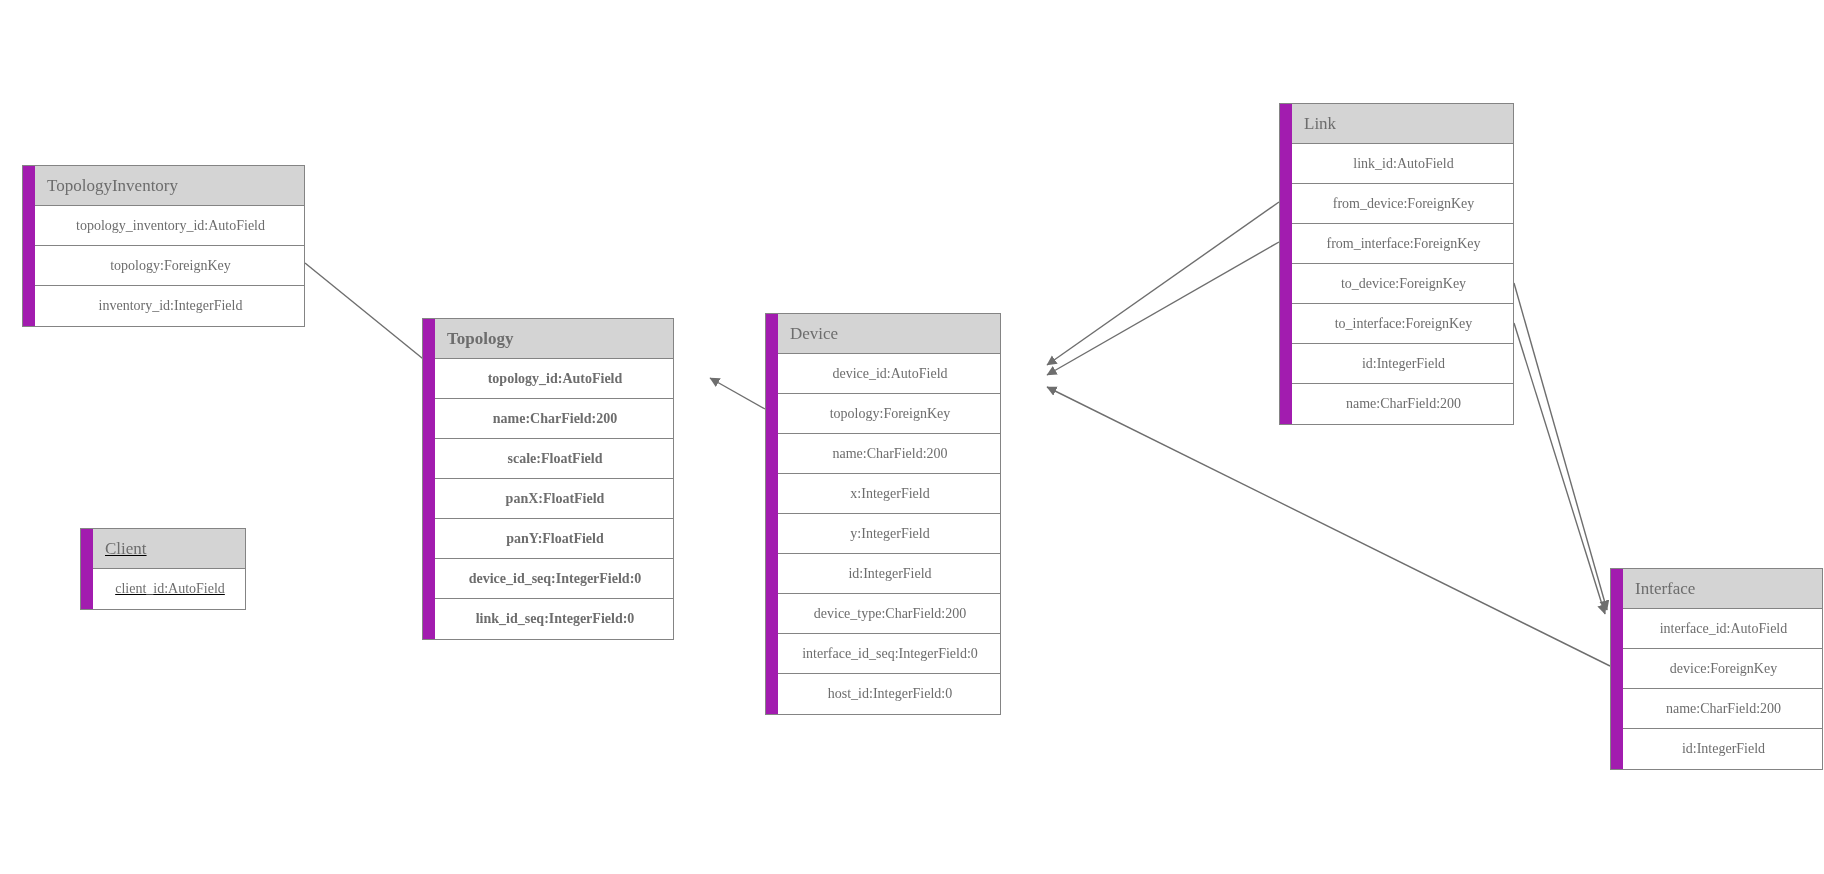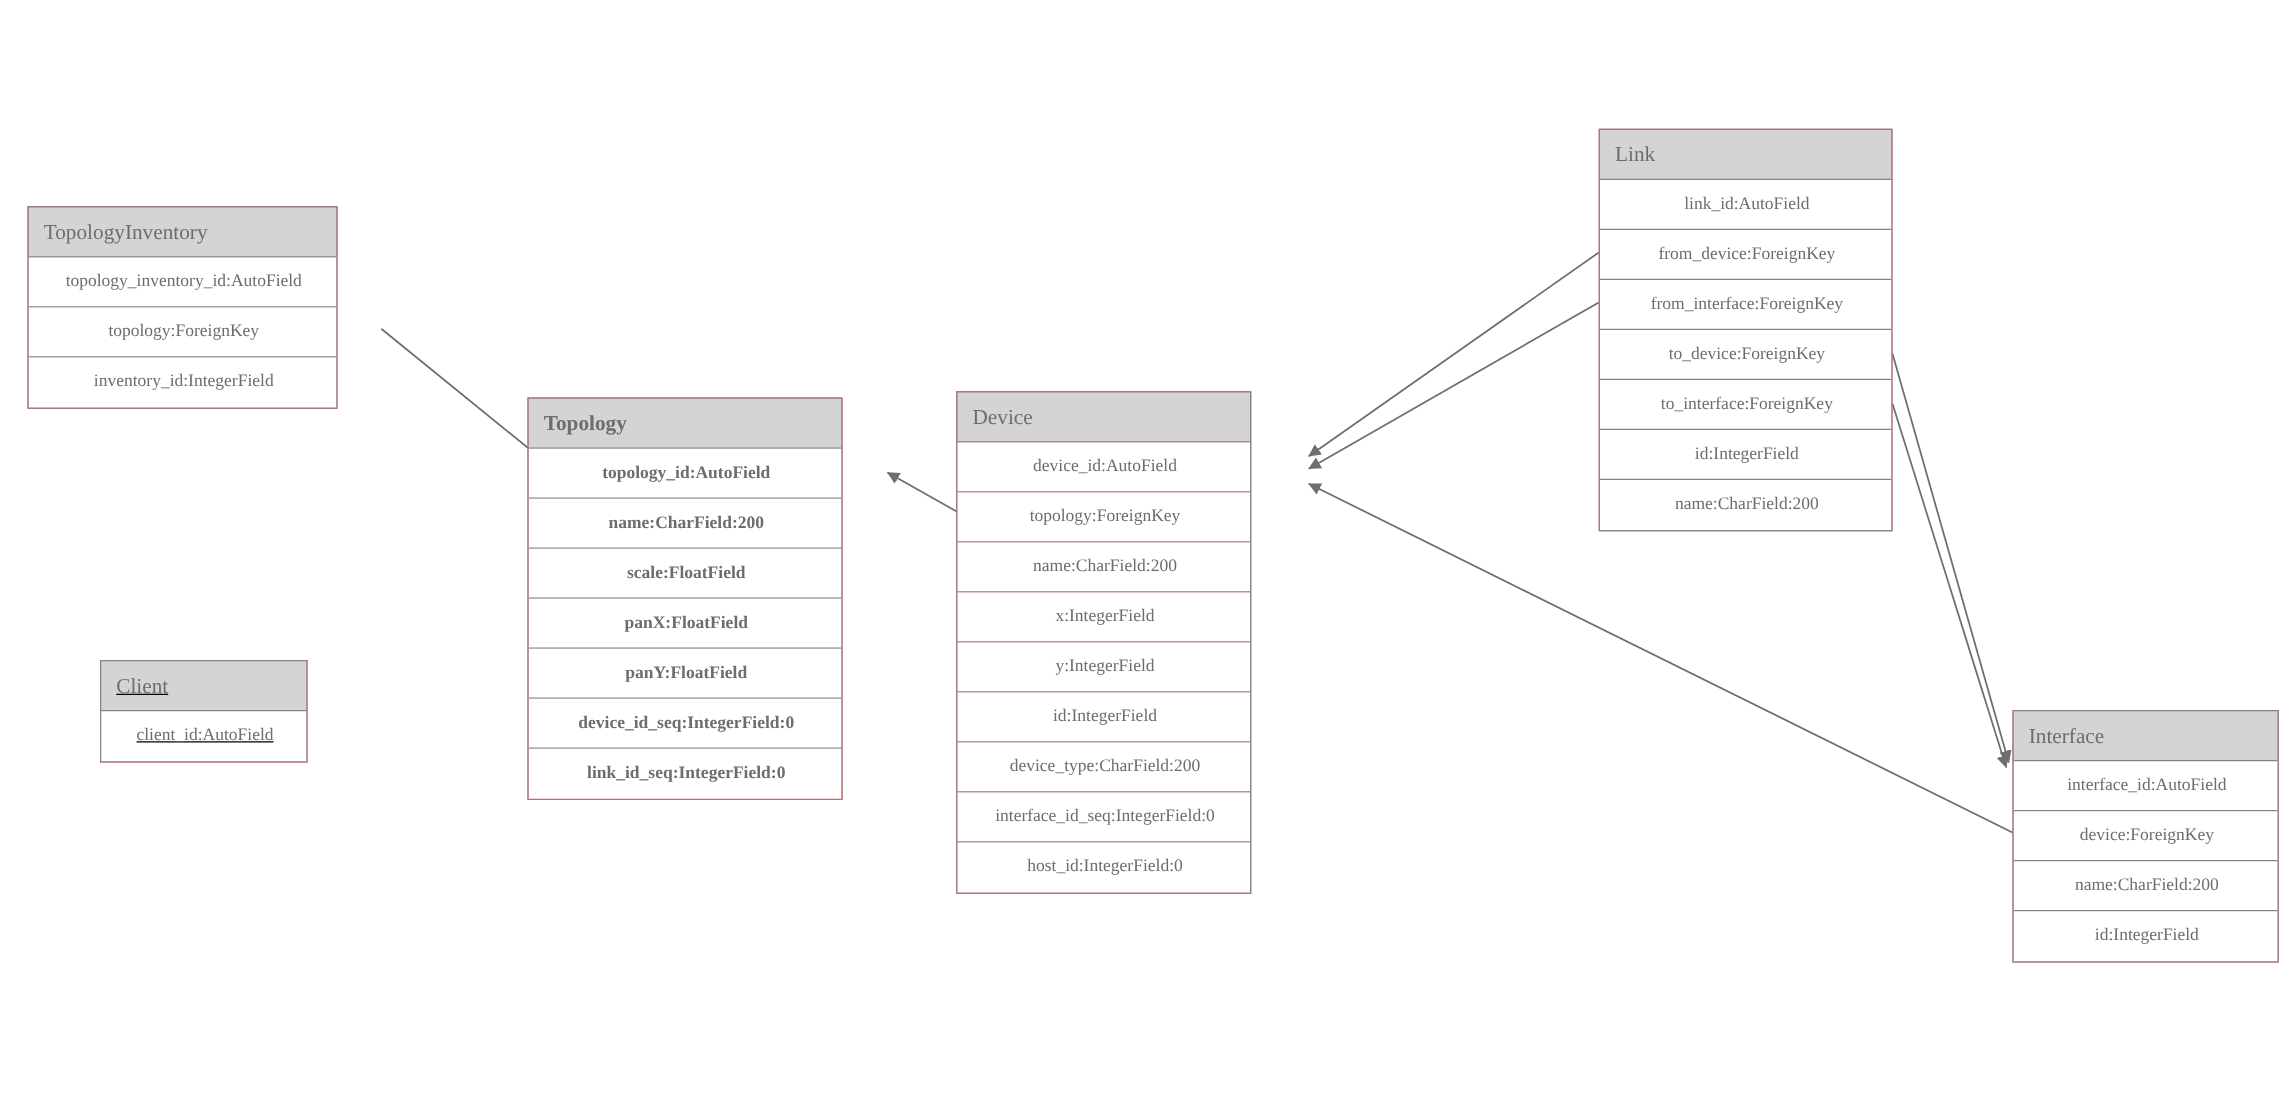--- a/index.html
+++ b/index.html
@@ -9,22 +9,23 @@
     font-family:"Liberation Serif","DejaVu Serif",serif;
     overflow:hidden;
     position:relative;
   }
   #canvas{position:absolute;inset:0;width:1824px;height:874px;}
   #edges{position:absolute;left:0;top:0;width:1824px;height:874px;pointer-events:none;}
   .entity{
     position:absolute;
     box-sizing:border-box;
     border:1px solid #848484;
-    background:#ef4444;
+    background:#a21caf;
     z-index:2;
+    padding-left:12px;
   }
   .entity-header{
     box-sizing:border-box;
     background:#d4d4d4;
     border-bottom:1px solid #848484;
     height:40px;
     line-height:40px;
     padding:0 0 0 12px;
     font-size:17px;
     color:#6d6d6d;
@@ -62,21 +63,21 @@
         <path d="M 765,409 L 710,378" marker-end="url(#arrowhead)"></path>
         <path d="M 1279,202 L 1047,365" marker-end="url(#arrowhead)"></path>
         <path d="M 1279,242 L 1047,375" marker-end="url(#arrowhead)"></path>
         <path d="M 1610,666 L 1047,387" marker-end="url(#arrowhead)"></path>
         <path d="M 1514,283 L 1607,610" marker-end="url(#arrowhead)"></path>
         <path d="M 1514,323 L 1605,614" marker-end="url(#arrowhead)"></path>
       </g>
   </svg>
 
   <div id="entities-layer">
-      <div class="entity" style="left: 22px; top: 165px; width: 248px;">
+      <div class="entity" style="left: 22px; top: 165px; width: 283px;">
         <div class="entity-header">TopologyInventory</div>
         <div class="entity-row">topology_inventory_id:AutoField</div>
         <div class="entity-row">topology:ForeignKey</div>
         <div class="entity-row last">inventory_id:IntegerField</div>
       </div>
       <div class="entity" style="left: 80px; top: 528px; width: 166px; text-decoration: underline;">
         <div class="entity-header">Client</div>
         <div class="entity-row last">client_id:AutoField</div>
       </div>
       <div class="entity" style="left: 422px; top: 318px; width: 252px; font-weight: bold;">

